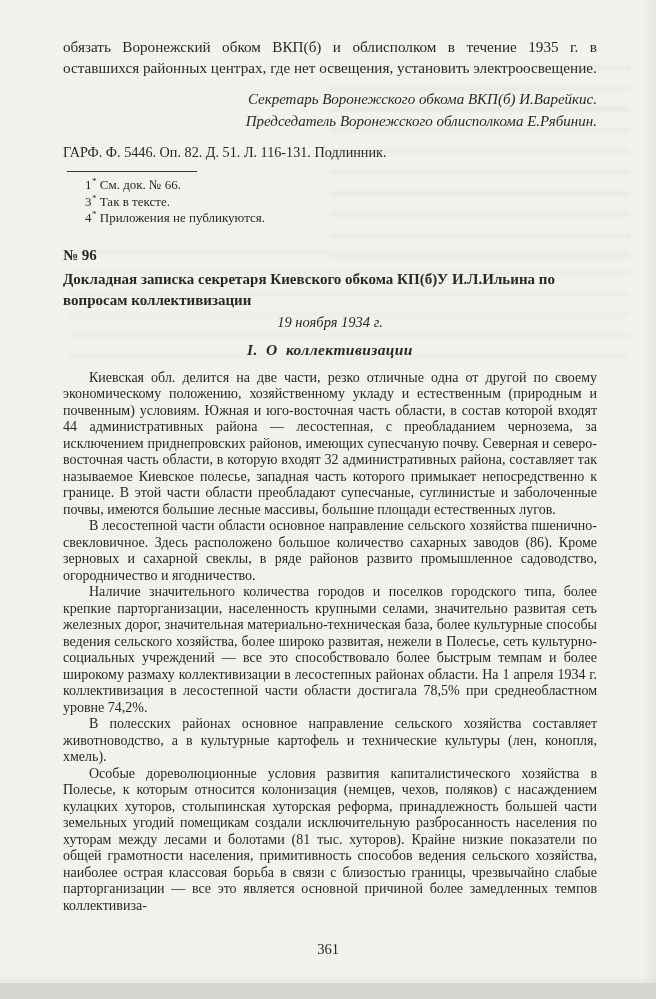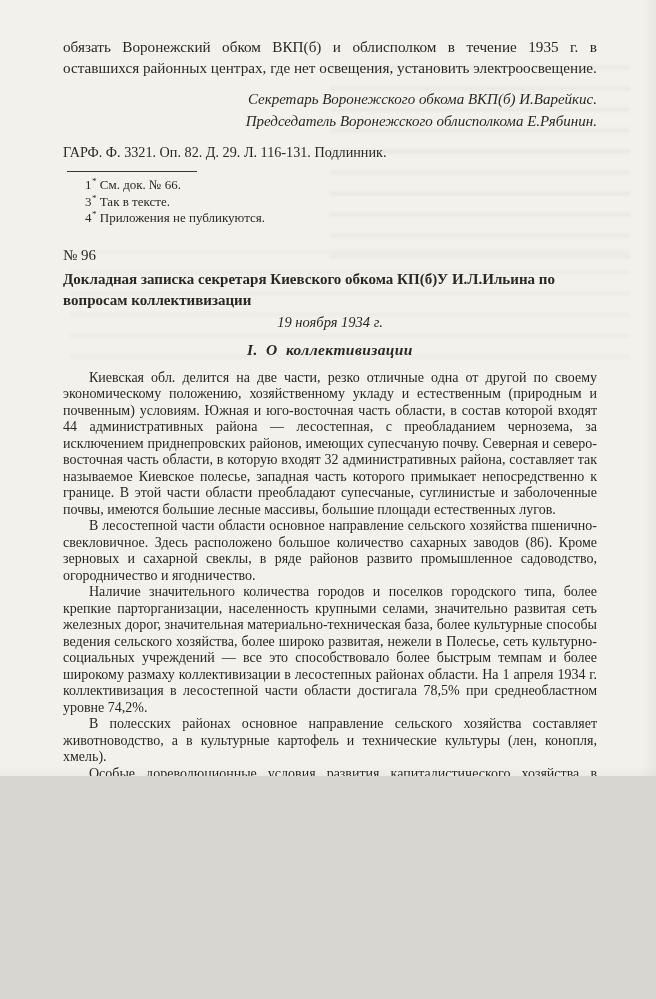--- a/index.html
+++ b/index.html
@@ -1,18 +1,18 @@
 <!DOCTYPE html>
 <html lang="ru"><head>
 <meta charset="utf-8">
 <style>
   html,body{margin:0;padding:0;background:#d8d6d0;}
   .page{
     position:relative;
-    width:656px;height:776px;
+    width:656px;height:983px;
     margin:0 auto;
     background:#f2f1ec;
     background-image:
       linear-gradient(to left, rgba(60,58,50,0.05), rgba(60,58,50,0) 14px),
       linear-gradient(to top, rgba(60,58,50,0.04), rgba(60,58,50,0) 10px);
     overflow:hidden;
     font-family:"Liberation Serif","DejaVu Serif",serif;
     color:#2b2823;
   }
   
@@ -44,21 +44,21 @@
   .fn-rule{
     border:none;border-top:1.4px solid #3a372f;
     width:130px;margin:10px 0 5px 4px;
   }
   .footnotes{font-size:13px;line-height:16.6px;}
   .fn{text-align:justify;text-indent:22px;}
   .fn-num{letter-spacing:.5px;}
   .fn sup{font-size:9px;line-height:0;}
   .doc-number{
     margin-top:19px;
-    font-weight:normal;font-size:15px;line-height:18px;
+    font-weight:bold;font-size:15px;line-height:18px;
   }
   .doc-title{
     margin:5px 0 0 0;
     font-weight:bold;font-size:15px;line-height:21px;
     text-align:left;
   }
   .doc-date{
     margin-top:2px;text-align:center;
     font-style:italic;font-size:14.5px;line-height:18px;
   }
@@ -86,21 +86,21 @@
 
   <div class="content">
 
     <p class="frag">обязать Воронежский обком ВКП(б) и облисполком в течение 1935 г. в оставшихся районных центрах, где нет освещения, установить электроосвещение.</p>
 
     <div class="sigs">
       <p class="sig">Секретарь Воронежского обкома ВКП(б) И.Варейкис.</p>
       <p class="sig">Председатель Воронежского облисполкома Е.Рябинин.</p>
     </div>
 
-    <p class="archive">ГАРФ. Ф. 3321. Оп. 82. Д. 29. Л. 116-131. Подлинник.</p>
+    <p class="archive">ГАРФ. Ф. 5446. Оп. 82. Д. 51. Л. 116-131. Подлинник.</p>
 
     <hr class="fn-rule">
 
     <div class="footnotes">
       <p class="fn"><span class="fn-num">1</span><sup>*</sup> <span>См. док. № 66.</span></p>
       <p class="fn"><span class="fn-num">3</span><sup>*</sup> <span>Так в тексте.</span></p>
       <p class="fn"><span class="fn-num">4</span><sup>*</sup> <span>Приложения не публикуются.</span></p>
     </div>
 
     <div class="doc-number">№ 96</div>

